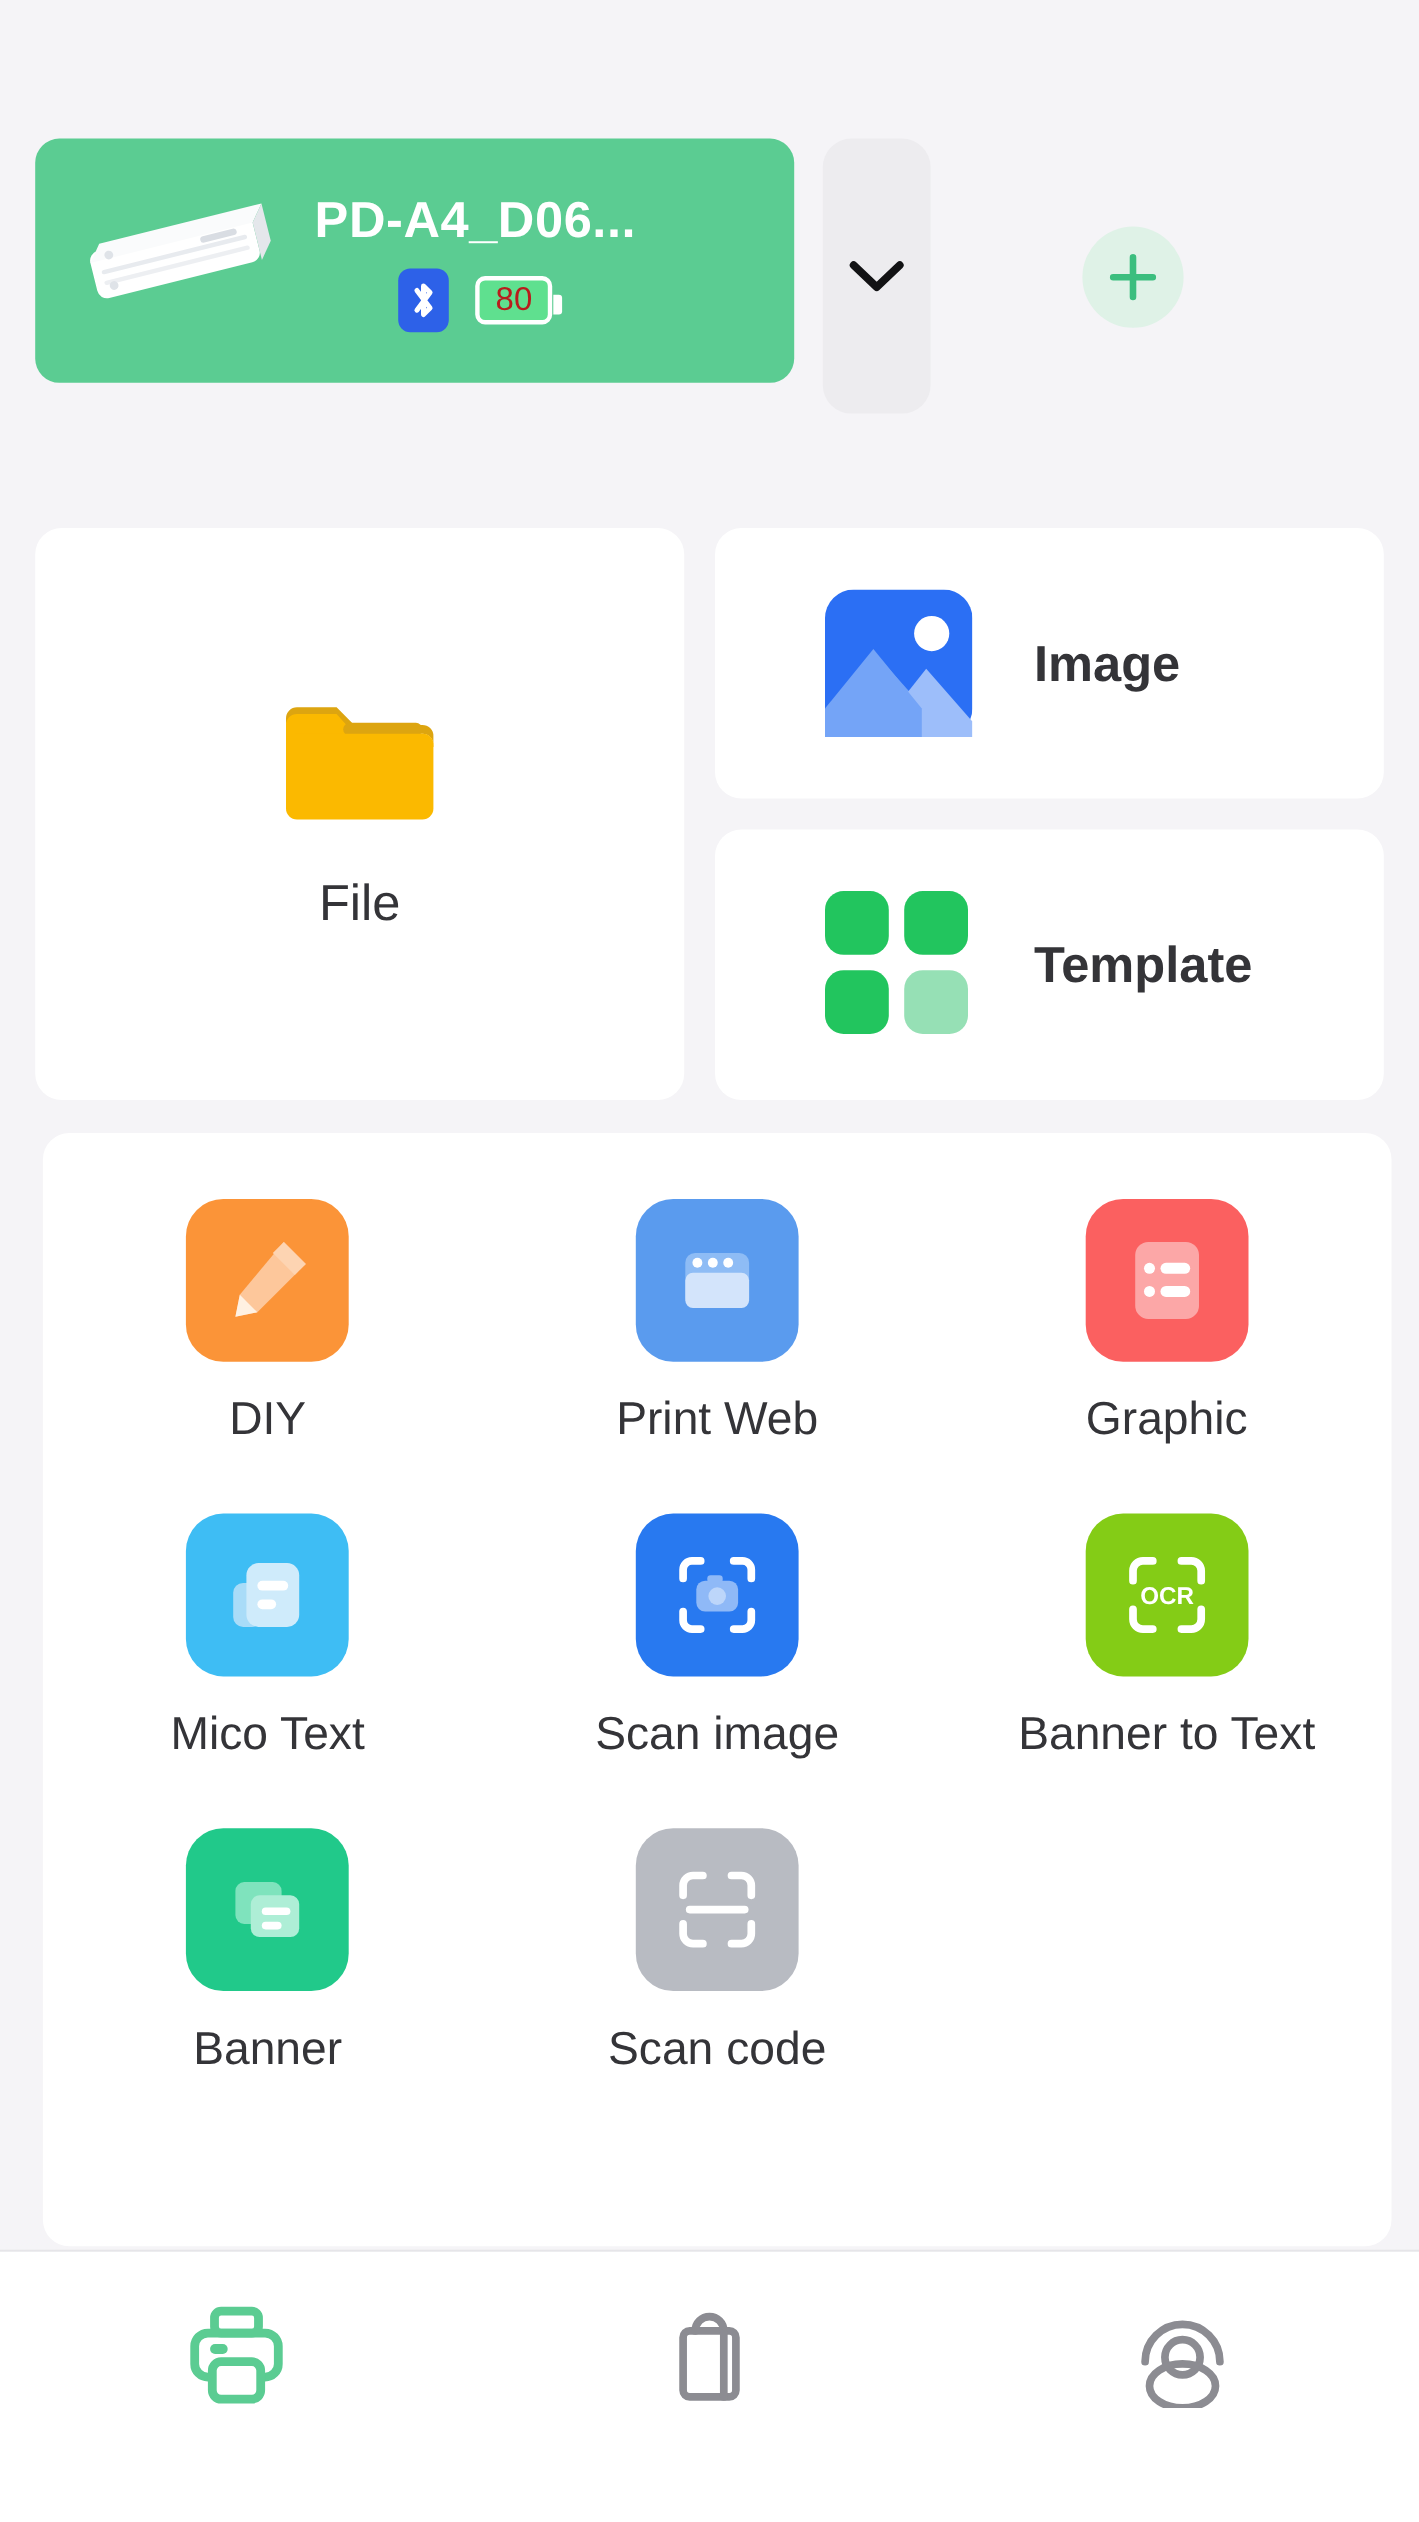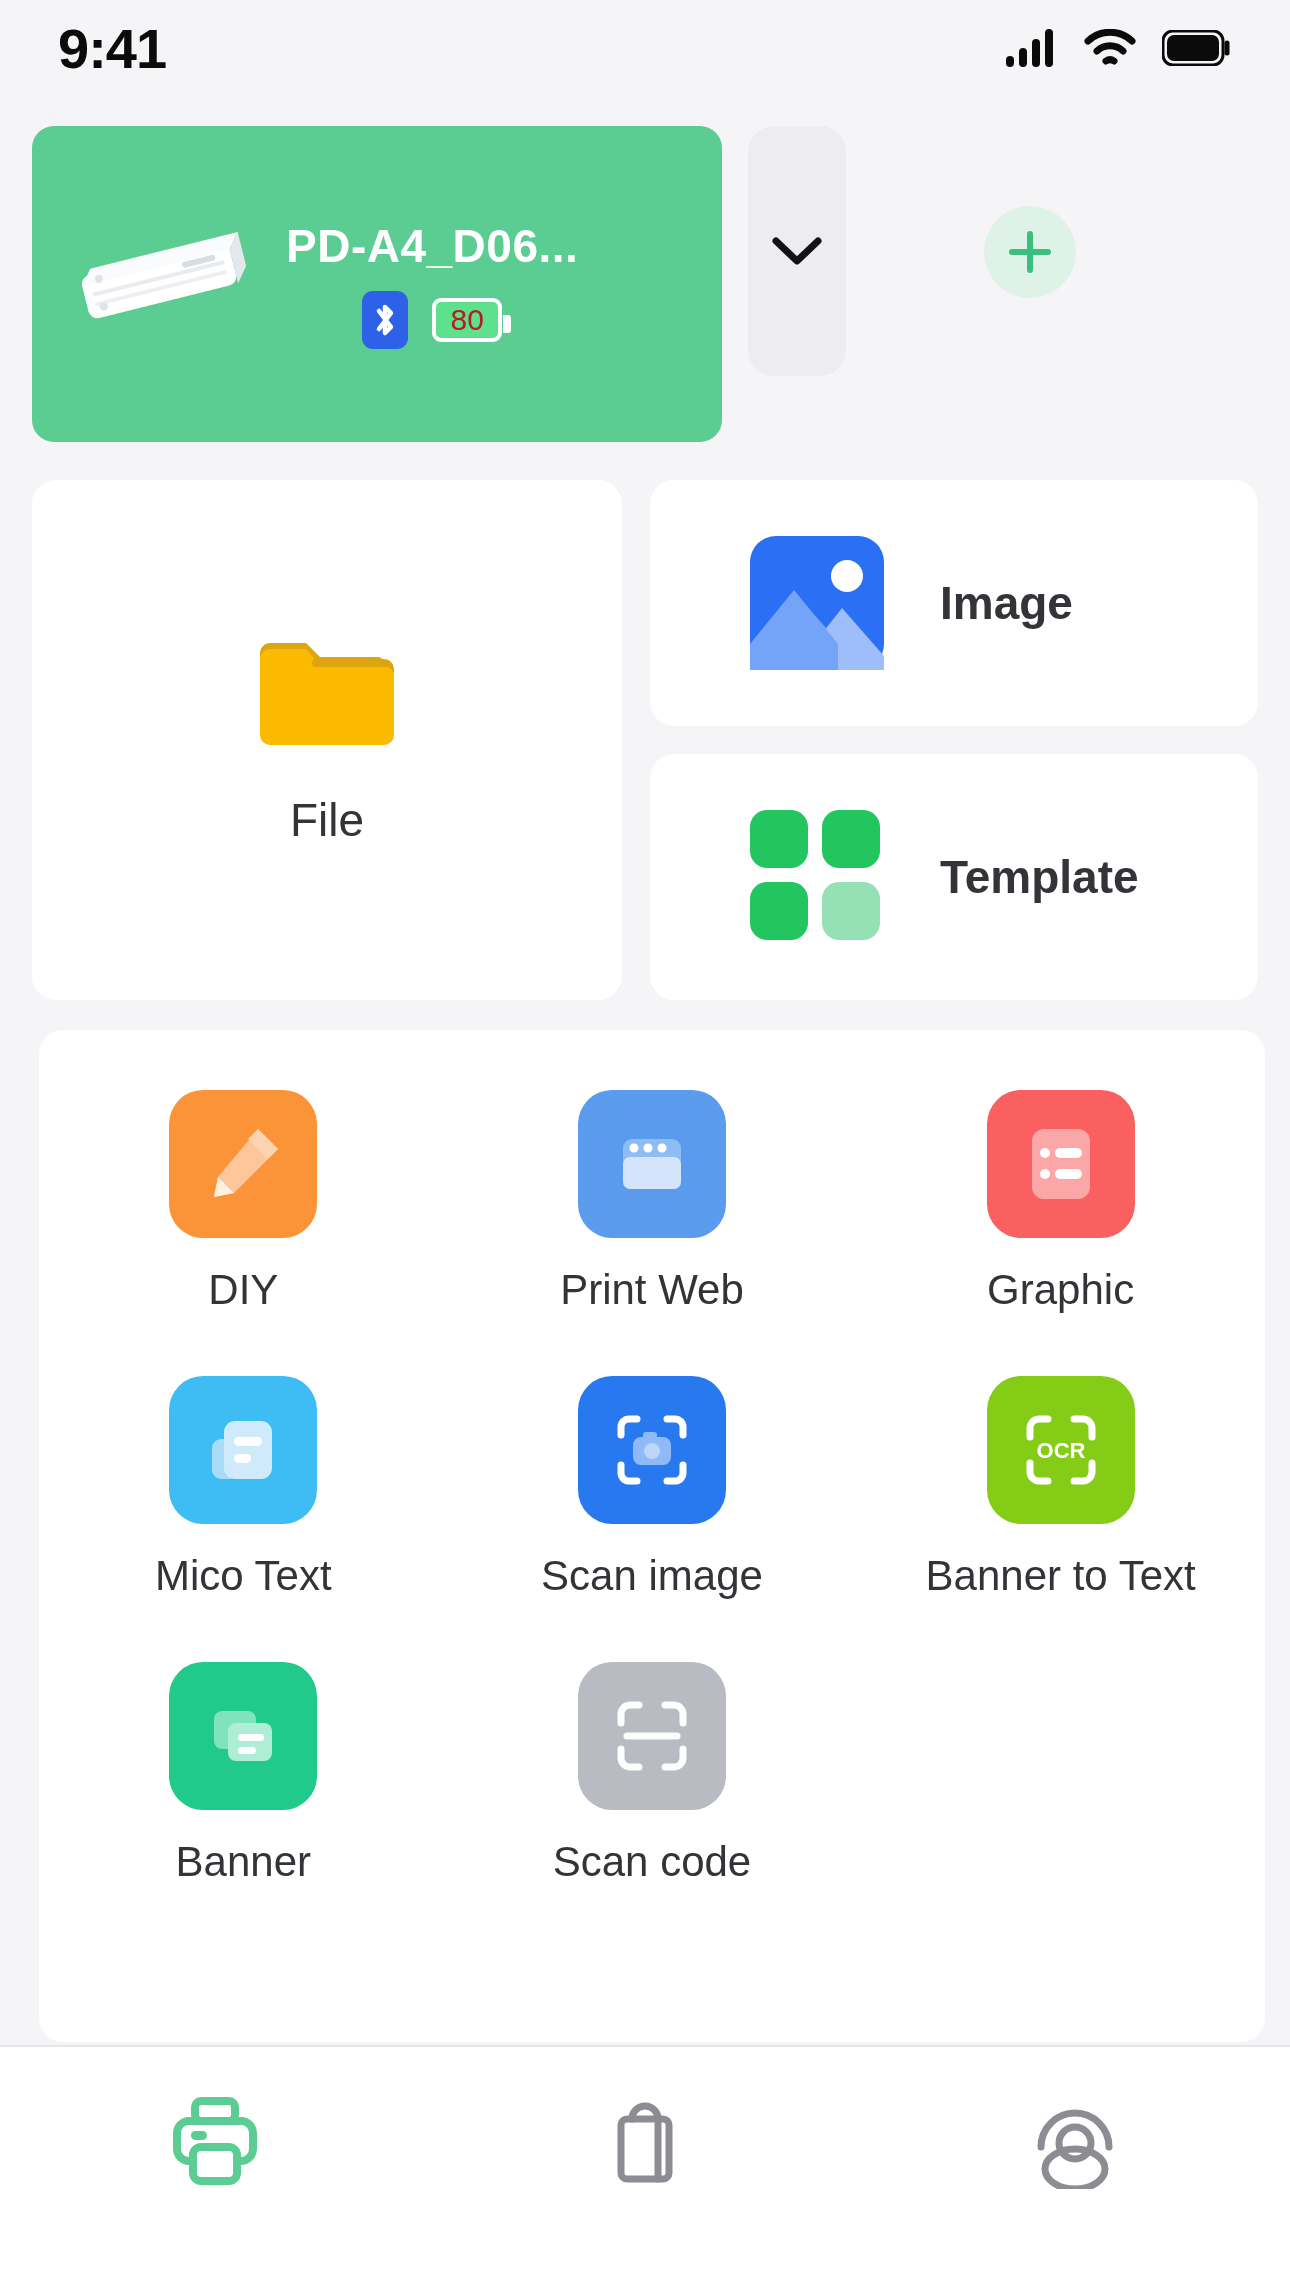--- a/index.html
+++ b/index.html
@@ -20,21 +20,21 @@
   .status-time { font-size:56px; font-weight:700; color:#0B0B0C; letter-spacing:-1px; }
   .status-icons { display:flex; align-items:center; gap:26px; }
 
   
   .device-row {
     position:absolute; top:126px; left:32px;
     width:1226px; height:250px;
     display:flex; align-items:flex-start;
   }
   .device-card {
-    width:690px; height:316px; background:#5BCC92;
+    width:690px; height:222px; background:#5BCC92;
     border-radius:22px; display:flex; align-items:center;
     padding-left:34px; gap:12px; cursor:pointer;
   }
   .printer-art { width:190px; height:120px; position:relative; flex:none; }
   .device-meta { display:flex; flex-direction:column; align-items:center; margin-left:18px; }
   .device-name {
     color:#FFFFFF; font-size:46px; font-weight:700; letter-spacing:0.5px;
     white-space:nowrap;
   }
   .device-status { display:flex; align-items:center; gap:24px; margin-top:18px; }
@@ -105,41 +105,20 @@
     background:#FFFFFF; border-top:2px solid #E6E5E9;
     display:flex; align-items:flex-start; padding-top:46px;
   }
   .tab { width:33.333%; display:flex; justify-content:center; cursor:pointer; }
 </style>
 </head>
 <body>
 
 <div class="screen">
 
-  <div class="statusbar">
-    <div class="status-time">9:41</div>
-    <div class="status-icons">
-      <svg width="52" height="38" viewBox="0 0 52 38">
-        <rect x="0" y="27" width="8" height="11" rx="4" fill="#0B0B0C"></rect>
-        <rect x="13" y="19" width="8" height="19" rx="4" fill="#0B0B0C"></rect>
-        <rect x="26" y="10" width="8" height="28" rx="4" fill="#0B0B0C"></rect>
-        <rect x="39" y="0" width="8" height="38" rx="4" fill="#0B0B0C"></rect>
-      </svg>
-      <svg width="52" height="38" viewBox="0 0 52 38">
-        <path d="M4 12 A32 32 0 0 1 48 12" stroke="#0B0B0C" stroke-width="7" fill="none" stroke-linecap="round"></path>
-        <path d="M13 22 A19 19 0 0 1 39 22" stroke="#0B0B0C" stroke-width="7" fill="none" stroke-linecap="round"></path>
-        <path d="M22 32 A7 7 0 0 1 30 32" stroke="#0B0B0C" stroke-width="7" fill="none" stroke-linecap="round"></path>
-      </svg>
-      <svg width="70" height="36" viewBox="0 0 70 36">
-        <rect x="1" y="1" width="60" height="34" rx="10" stroke="#0B0B0C" stroke-width="3" fill="none"></rect>
-        <rect x="5" y="5" width="52" height="26" rx="7" fill="#0B0B0C"></rect>
-        <path d="M65 13 v10" stroke="#0B0B0C" stroke-width="5" stroke-linecap="round"></path>
-      </svg>
-    </div>
-  </div>
 
   <div class="device-row">
 
     <div class="device-card">
       <div class="printer-art">
         <svg width="190" height="120" viewBox="0 0 190 120">
           <g transform="rotate(-14 95 60)">
             <rect x="18" y="34" width="152" height="44" rx="9" fill="#FFFFFF"></rect>
             <path d="M18 43 L30 28 L182 28 L170 43 Z" fill="#FAFBFC"></path>
             <path d="M170 43 L182 28 L182 63 L170 78 Z" fill="#E4E7EB"></path>

